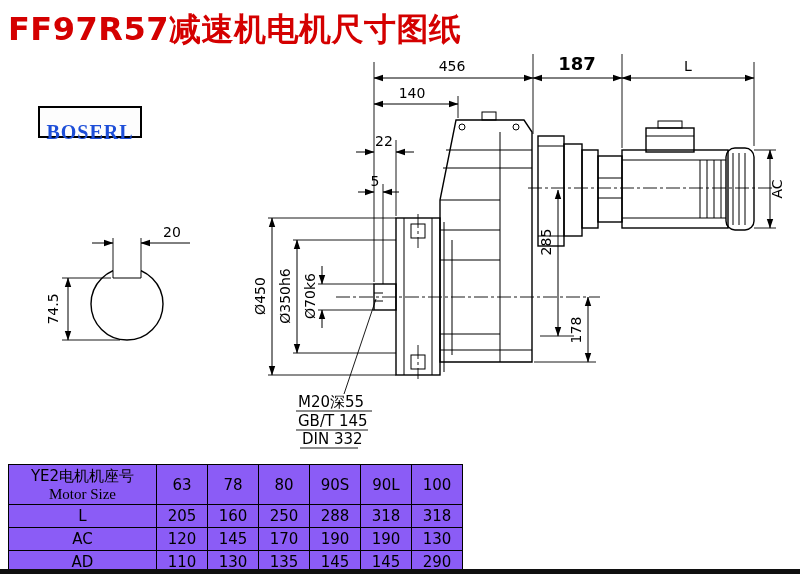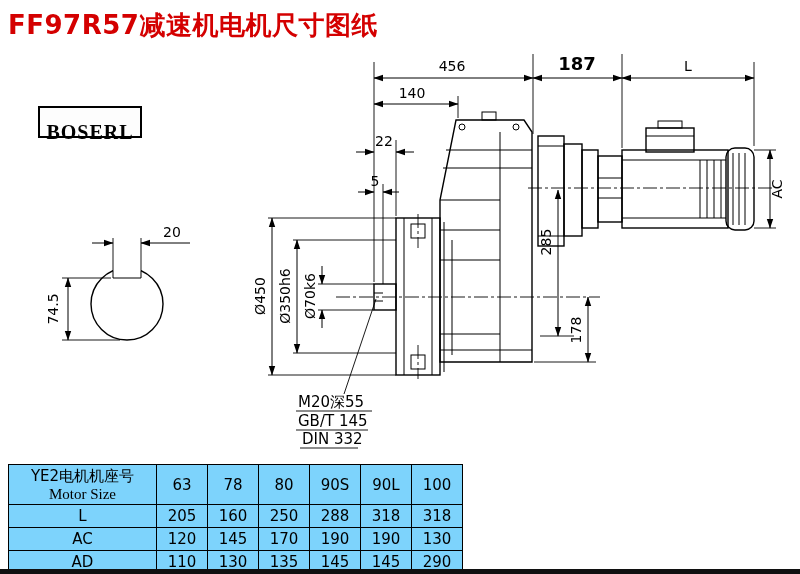--- a/index.html
+++ b/index.html
@@ -1,50 +1,50 @@
 <!DOCTYPE html>
 <html><head>
 <meta charset="utf-8">
 <style>
   * { margin:0; padding:0; box-sizing:border-box; }
   html,body { width:800px; height:574px; }
   body { background:#fff; font-family:"DejaVu Sans","Liberation Sans",sans-serif; position:relative; overflow:hidden; }
   .page { position:absolute; inset:0; background:#fff; }
 
-  .title { position:absolute; left:8px; top:8px; font-size:26px; font-weight:bold; color:#d40000; letter-spacing:.5px; white-space:nowrap; }
+  .title { position:absolute; left:8px; top:8px; font-size:32px; font-weight:bold; color:#d40000; letter-spacing:.5px; white-space:nowrap; }
 
   .logo-box { position:absolute; left:38px; top:106px; width:104px; height:32px; border:2px solid #000; background:#fdfdfd; display:flex; align-items:center; justify-content:center; }
   .logo-box span { font-family:"Liberation Serif","DejaVu Serif",serif; font-size:20px; font-weight:bold; color:#2020b0; letter-spacing:1px; }
 
   svg.drawing { position:absolute; left:0; top:0; width:800px; height:460px; }
   svg .outline { stroke:#000; stroke-width:1.4; fill:none; }
   svg .inner   { stroke:#000; stroke-width:1;   fill:none; }
   svg .dim     { stroke:#000; stroke-width:1;   fill:none; }
   svg .ext     { stroke:#000; stroke-width:.9;  fill:none; }
   svg .cl      { stroke:#000; stroke-width:.9;  fill:none; stroke-dasharray:14 3 3 3; }
   svg text { font-family:"DejaVu Sans","Liberation Sans",sans-serif; font-size:14px; fill:#000; stroke:none; }
   svg text.big { font-size:18px; font-weight:bold; }
   svg text.note { font-size:15px; }
   marker path { fill:#000; stroke:none; }
 
-  table.spec { position:absolute; left:8px; top:464px; width:454px; border-collapse:collapse; table-layout:fixed; background:#7dd3fc; }
+  table.spec { position:absolute; left:8px; top:464px; width:454px; border-collapse:collapse; table-layout:fixed; background:#8b5cf6; }
   table.spec th, table.spec td { border:1px solid #000; text-align:center; vertical-align:middle; font-weight:normal; font-size:15px; padding:0; height:23px; color:#000; }
   table.spec tr.head th { height:40px; }
   table.spec .mono { font-family:Liberation Serif, serif; font-size:15px; }
   .bottom-bar { position:absolute; left:0; bottom:0; width:100%; height:5px; background:#101010; }
 </style>
 </head>
 <body>
 
 <div class="page">
 
   <div class="title" style="color: rgb(212, 0, 0);">FF97R57减速机电机尺寸图纸</div>
 
   <div class="logo-box">
-    <span style="color: #000000; margin-top: 20px;">BOSERL</span>
+    <span style="color: #1d4ed8; margin-top: 20px;">BOSERL</span>
   </div>
 
   <svg class="drawing" viewBox="0 0 800 460">
     <defs>
       <marker id="arr" viewBox="0 0 10 10" refX="9.5" refY="5" markerWidth="10" markerHeight="10" orient="auto-start-reverse">
         <path d="M0.5,1.8 L10,5 L0.5,8.2 z"></path>
       </marker>
       <pattern id="hatch" width="6" height="6" patternUnits="userSpaceOnUse" patternTransform="rotate(45)">
         <line x1="0" y1="0" x2="0" y2="6" stroke="#333" stroke-width="1"></line>
       </pattern>

